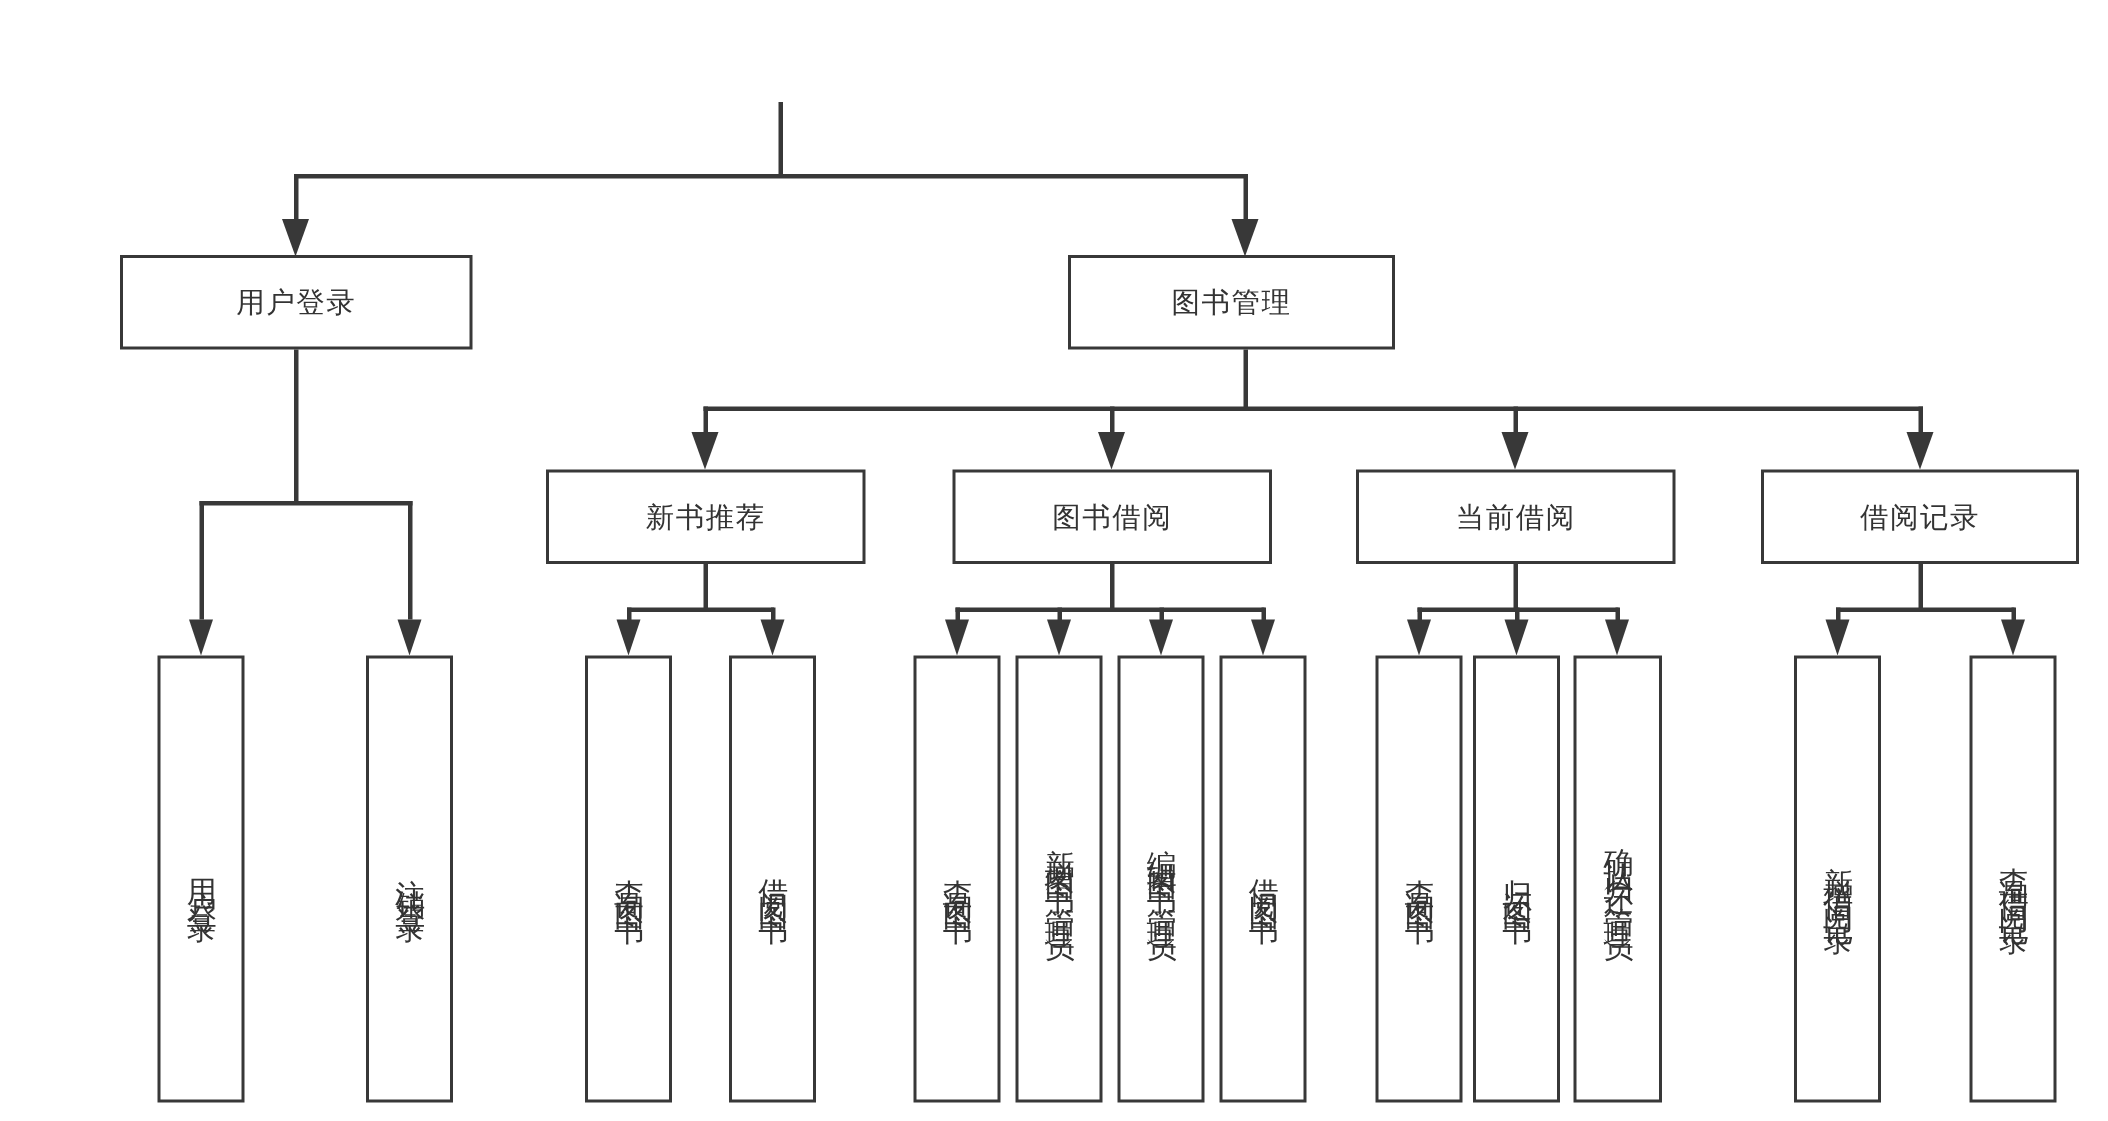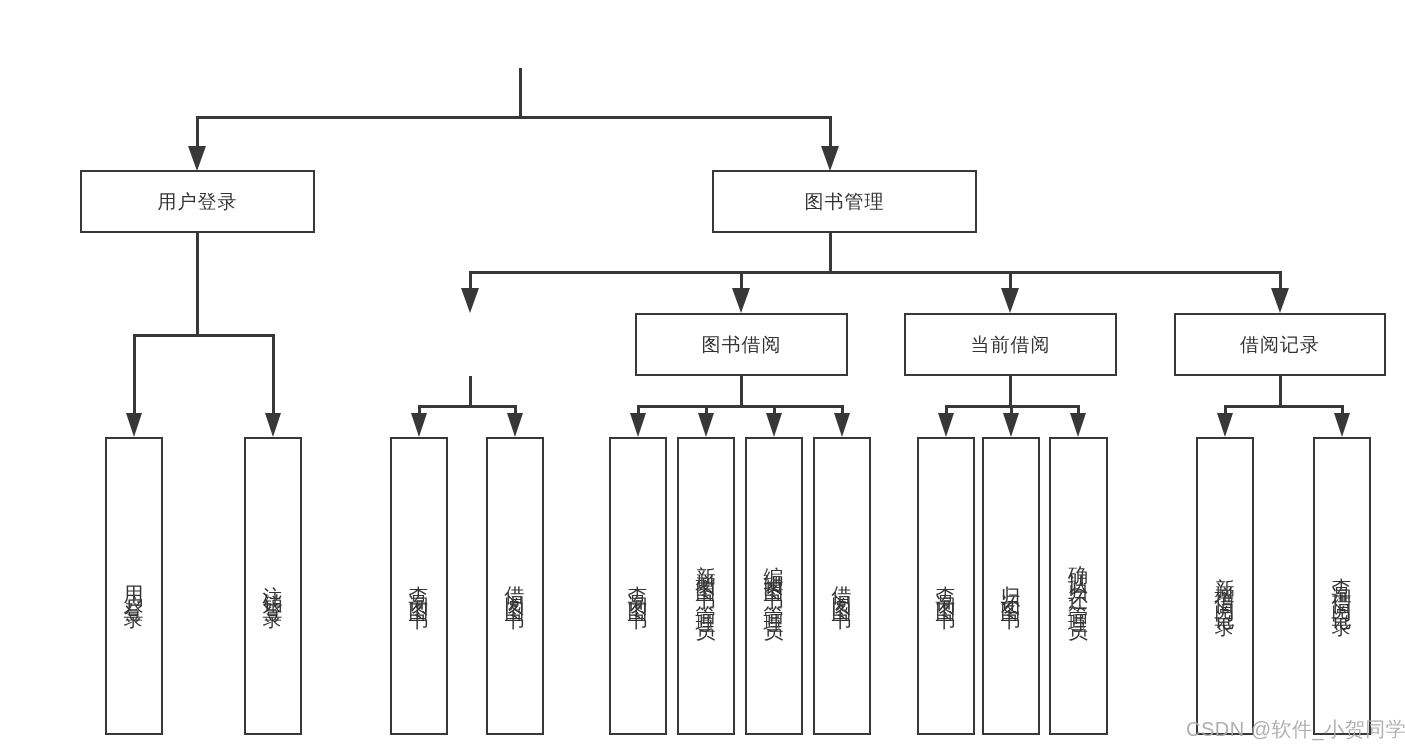--- a/index.html
+++ b/index.html
@@ -65,21 +65,21 @@
   <div class="lv" style="left:519px;top:68px;height:50px;"></div>
   <div class="lh" style="left:196px;top:116px;width:636px;"></div>
   <div class="lv" style="left:196px;top:116px;height:34px;"></div>
   <div class="tri" style="left:188px;top:146px;"></div>
   <div class="lv" style="left:829px;top:116px;height:34px;"></div>
   <div class="tri" style="left:821px;top:146px;"></div>
 
   <div class="node" style="left:80px;top:170px;width:235px;height:63px;">
     <span class="node-label">用户登录</span>
   </div>
-  <div class="node" style="left:712px;top:170px;width:265px;height:63px;">
+  <div class="node" style="left:712px;top:170px;width:218px;height:63px;">
     <span class="node-label">图书管理</span>
   </div>
 
   <div class="lv" style="left:196px;top:233px;height:103px;"></div>
   <div class="lh" style="left:133px;top:334px;width:142px;"></div>
   <div class="lv" style="left:133px;top:334px;height:79px;"></div>
   <div class="tri small" style="left:126px;top:413px;"></div>
   <div class="lv" style="left:272px;top:334px;height:79px;"></div>
   <div class="tri small" style="left:265px;top:413px;"></div>
 
@@ -87,20 +87,23 @@
   <div class="lh" style="left:469px;top:271px;width:813px;"></div>
   <div class="lv" style="left:469px;top:271px;height:20px;"></div>
   <div class="tri" style="left:461px;top:288px;"></div>
   <div class="lv" style="left:740px;top:271px;height:20px;"></div>
   <div class="tri" style="left:732px;top:288px;"></div>
   <div class="lv" style="left:1009px;top:271px;height:20px;"></div>
   <div class="tri" style="left:1001px;top:288px;"></div>
   <div class="lv" style="left:1279px;top:271px;height:20px;"></div>
   <div class="tri" style="left:1271px;top:288px;"></div>
 
+  <div class="node" style="left:364px;top:313px;width:213px;height:63px;">
+    <span class="node-label">新书推荐</span>
+  </div>
   <div class="node" style="left:635px;top:313px;width:213px;height:63px;">
     <span class="node-label">图书借阅</span>
   </div>
   <div class="node" style="left:904px;top:313px;width:213px;height:63px;">
     <span class="node-label">当前借阅</span>
   </div>
   <div class="node" style="left:1174px;top:313px;width:212px;height:63px;">
     <span class="node-label">借阅记录</span>
   </div>
 
@@ -175,15 +178,14 @@
     <span class="leaf-label">确认归还（管理员）</span>
   </div>
 
   <div class="leaf" style="left:1196px;">
     <span class="leaf-label">新增借阅记录</span>
   </div>
   <div class="leaf" style="left:1313px;">
     <span class="leaf-label">查询借阅记录</span>
   </div>
 
-  <div class="watermark">CSDN @软件_小贺同学</div>
 
 </div>
 
 </body></html>

